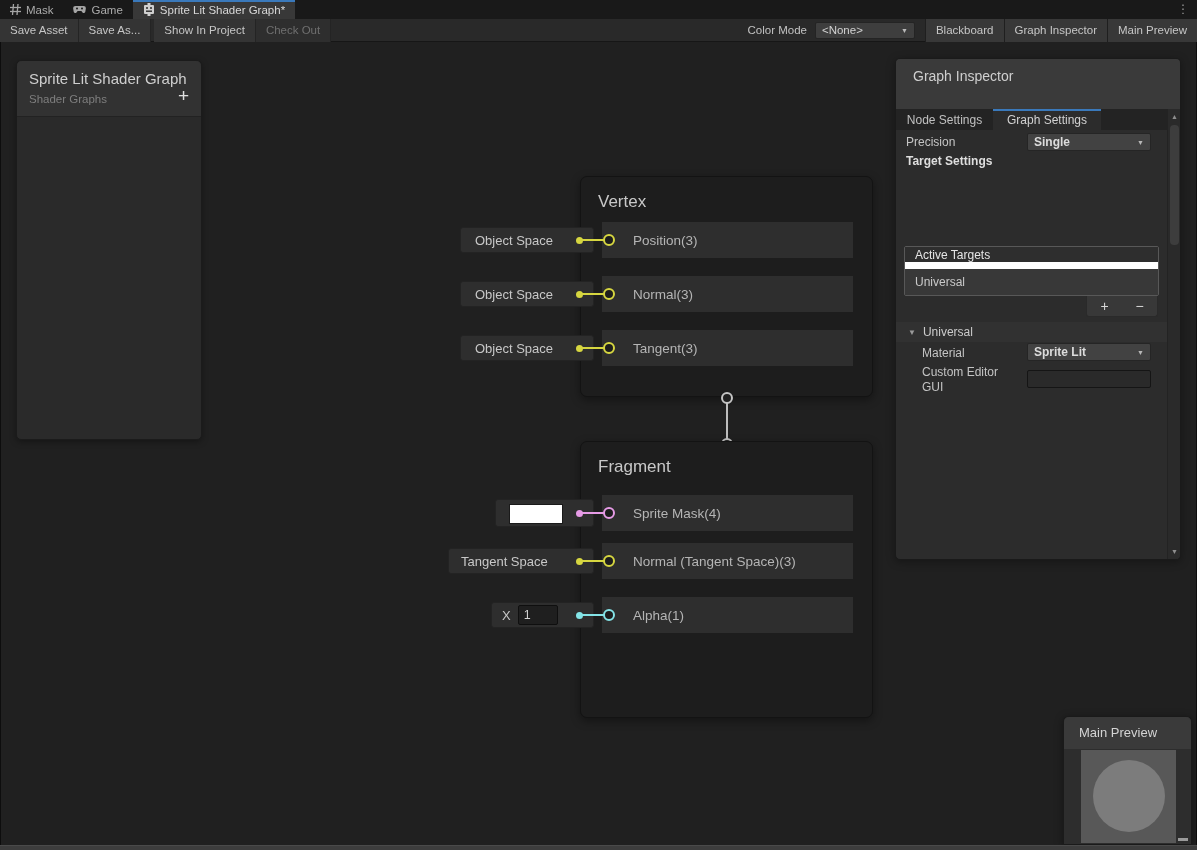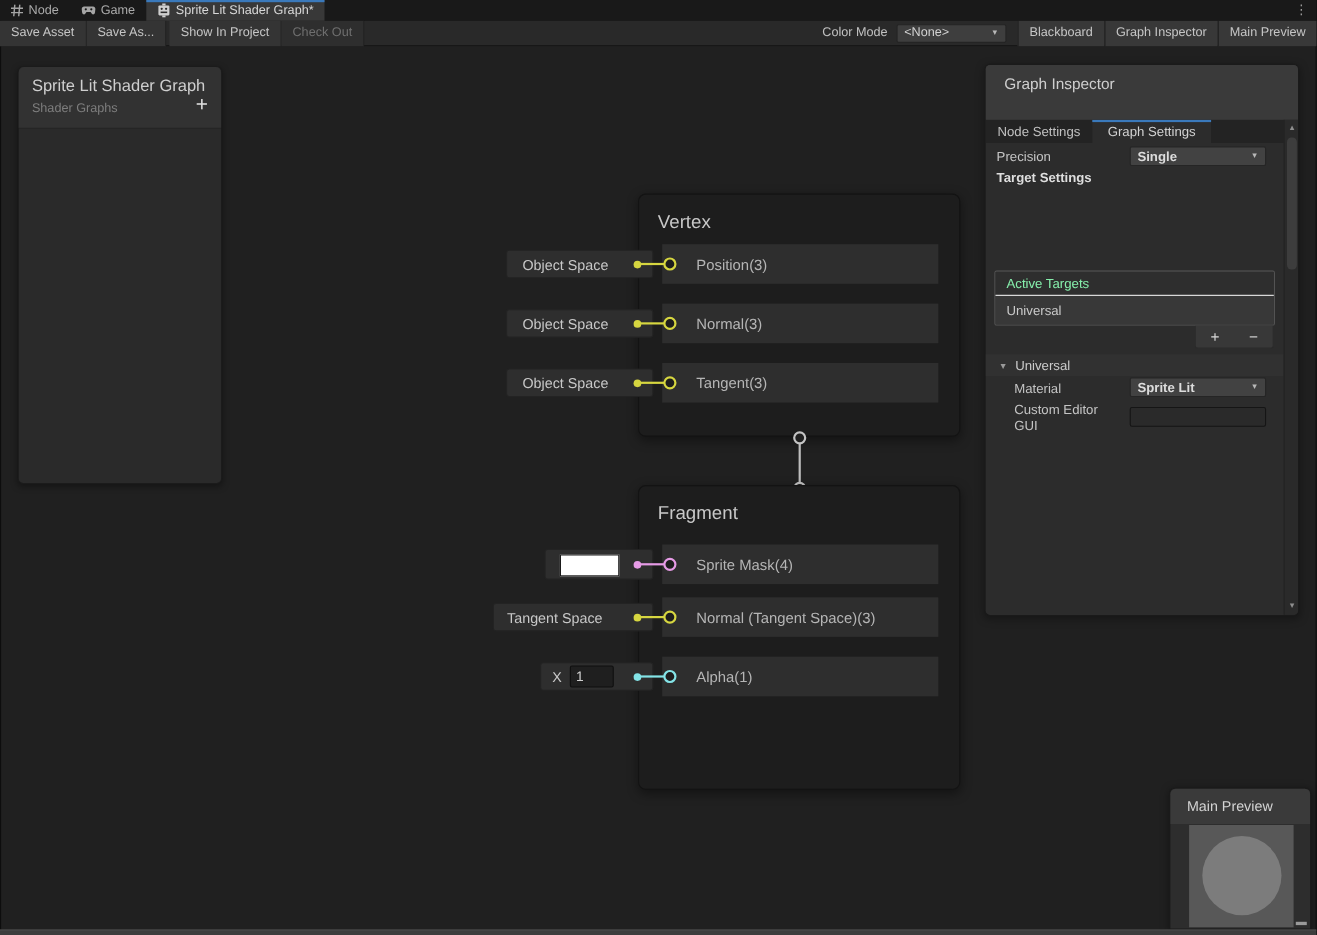--- a/index.html
+++ b/index.html
@@ -54,21 +54,21 @@
   .gi-tabs{position:absolute;left:0;top:50px;right:0;height:21px;background:#232323;display:flex;}
   .gi-tab{display:flex;align-items:center;justify-content:center;font-size:12px;color:#c0c0c0;position:relative;}
   .gi-tab.t1{width:97px;}
   .gi-tab.t2{width:108px;background:#2c2c2c;color:#d2d2d2;}
   .gi-tab.t2::before{content:"";position:absolute;left:0;top:0;right:0;height:2px;background:#3a79bb;}
   .gi-body{position:absolute;left:0;top:71px;right:13px;bottom:0;font-size:12px;color:#c4c4c4;}
   .gi-row-label{position:absolute;left:10px;}
   .gi-dd{position:absolute;left:131px;width:124px;height:18px;background:#424242;border:1px solid #252525;border-radius:2px;display:flex;align-items:center;justify-content:space-between;padding:0 6px;color:#dcdcdc;font-weight:bold;font-size:12px;}
   .gi-bold{position:absolute;left:10px;font-weight:bold;color:#dedede;}
   .at-box{position:absolute;left:8px;top:116px;width:255px;border:1px solid #585858;border-radius:2px;}
-  .at-head{height:22px;background:#2e2e2e;display:flex;align-items:center;padding-left:10px;color:#86efac;border-bottom:1px solid #ffffff;}
+  .at-head{height:22px;background:#2e2e2e;display:flex;align-items:center;padding-left:10px;color:#e5e5e5;border-bottom:7px solid #ffffff;}
   .at-item{height:26px;background:#383838;display:flex;align-items:center;padding-left:10px;color:#c9c9c9;}
   .at-tray{position:absolute;left:190px;top:166px;width:72px;height:21px;background:#383838;border:1px solid #2a2a2a;border-top:none;border-radius:0 0 3px 3px;display:flex;}
   .at-tray .traybtn{flex:1;display:flex;align-items:center;justify-content:center;color:#d8d8d8;font-size:14px;cursor:default;}
   .foldout{position:absolute;left:0;top:192px;width:100%;height:20px;background:#313131;display:flex;align-items:center;padding-left:12px;color:#cccccc;gap:7px;}
   .fo-arrow{font-size:8px;color:#9a9a9a;}
   .gi-input{position:absolute;left:131px;top:240px;width:124px;height:18px;background:#2a2a2a;border:1px solid #151515;border-radius:2px;color:#d0d0d0;font-size:12px;padding:0 5px;outline:none;}
   .gi-scroll{position:absolute;right:0;top:50px;bottom:0;width:13px;background:#2a2a2a;border-left:1px solid #232323;}
   .gi-scroll .sa{position:absolute;left:0;width:13px;text-align:center;font-size:7px;color:#8e8e8e;}
   .gi-scroll .up{top:4px;}
   .gi-scroll .down{bottom:4px;}
@@ -93,21 +93,21 @@
       <span>
         <svg width="11" height="11" viewBox="0 0 11 11">
             <g stroke="#a5a5a5" stroke-width="1.3">
               <line x1="3.5" y1="0" x2="2.5" y2="11"></line>
               <line x1="8" y1="0" x2="7" y2="11"></line>
               <line x1="0" y1="3.5" x2="11" y2="3.5"></line>
               <line x1="0" y1="7.5" x2="11" y2="7.5"></line>
             </g>
           </svg>
       </span>
-      <span>Node</span>
+      <span>Mask</span>
     </div>
     <div class="wtab">
       <span>
         <svg width="13" height="9" viewBox="0 0 13 9">
             <path d="M2.5 1 h8 a2.3 2.3 0 0 1 2.3 2.7 l-.5 3 a1.6 1.6 0 0 1-2.8.8 L8.4 6 H4.6 L3.5 7.5 a1.6 1.6 0 0 1-2.8-.8 l-.5-3 A2.3 2.3 0 0 1 2.5 1 Z" fill="#a5a5a5"></path>
             <circle cx="4" cy="3.5" r="1" fill="#191919"></circle>
             <circle cx="9" cy="3.5" r="1" fill="#191919"></circle>
           </svg>
       </span>
       <span>Game</span>

